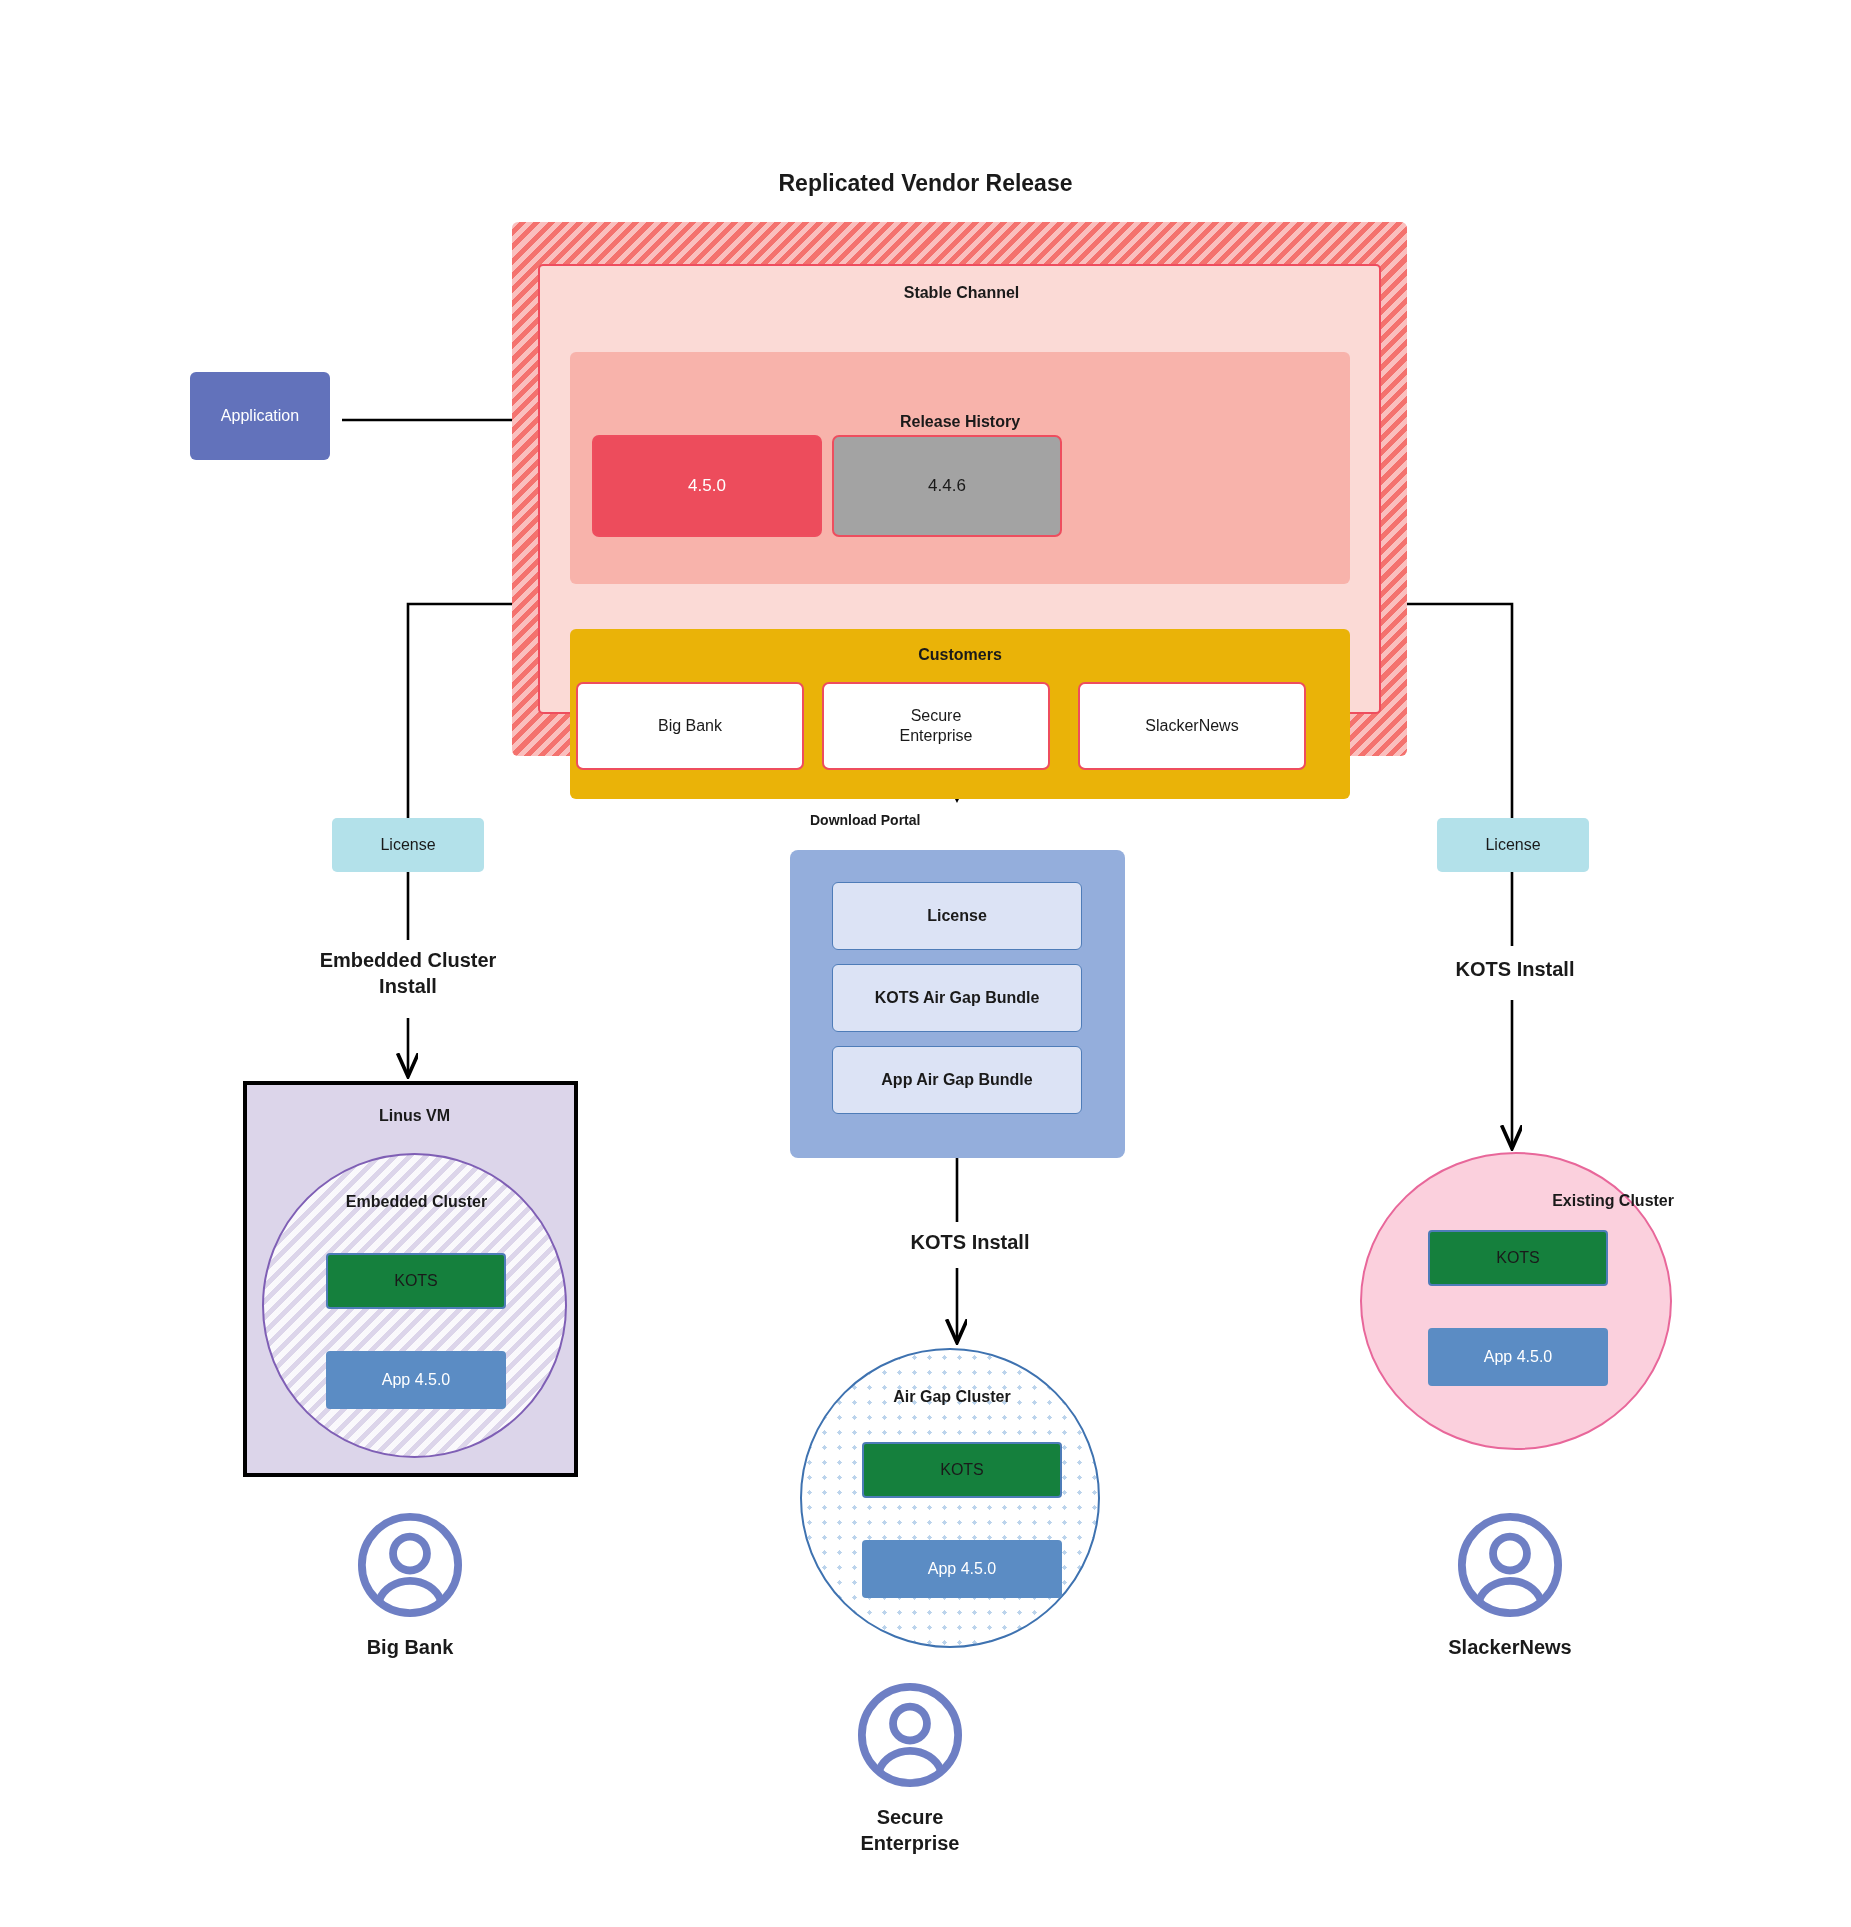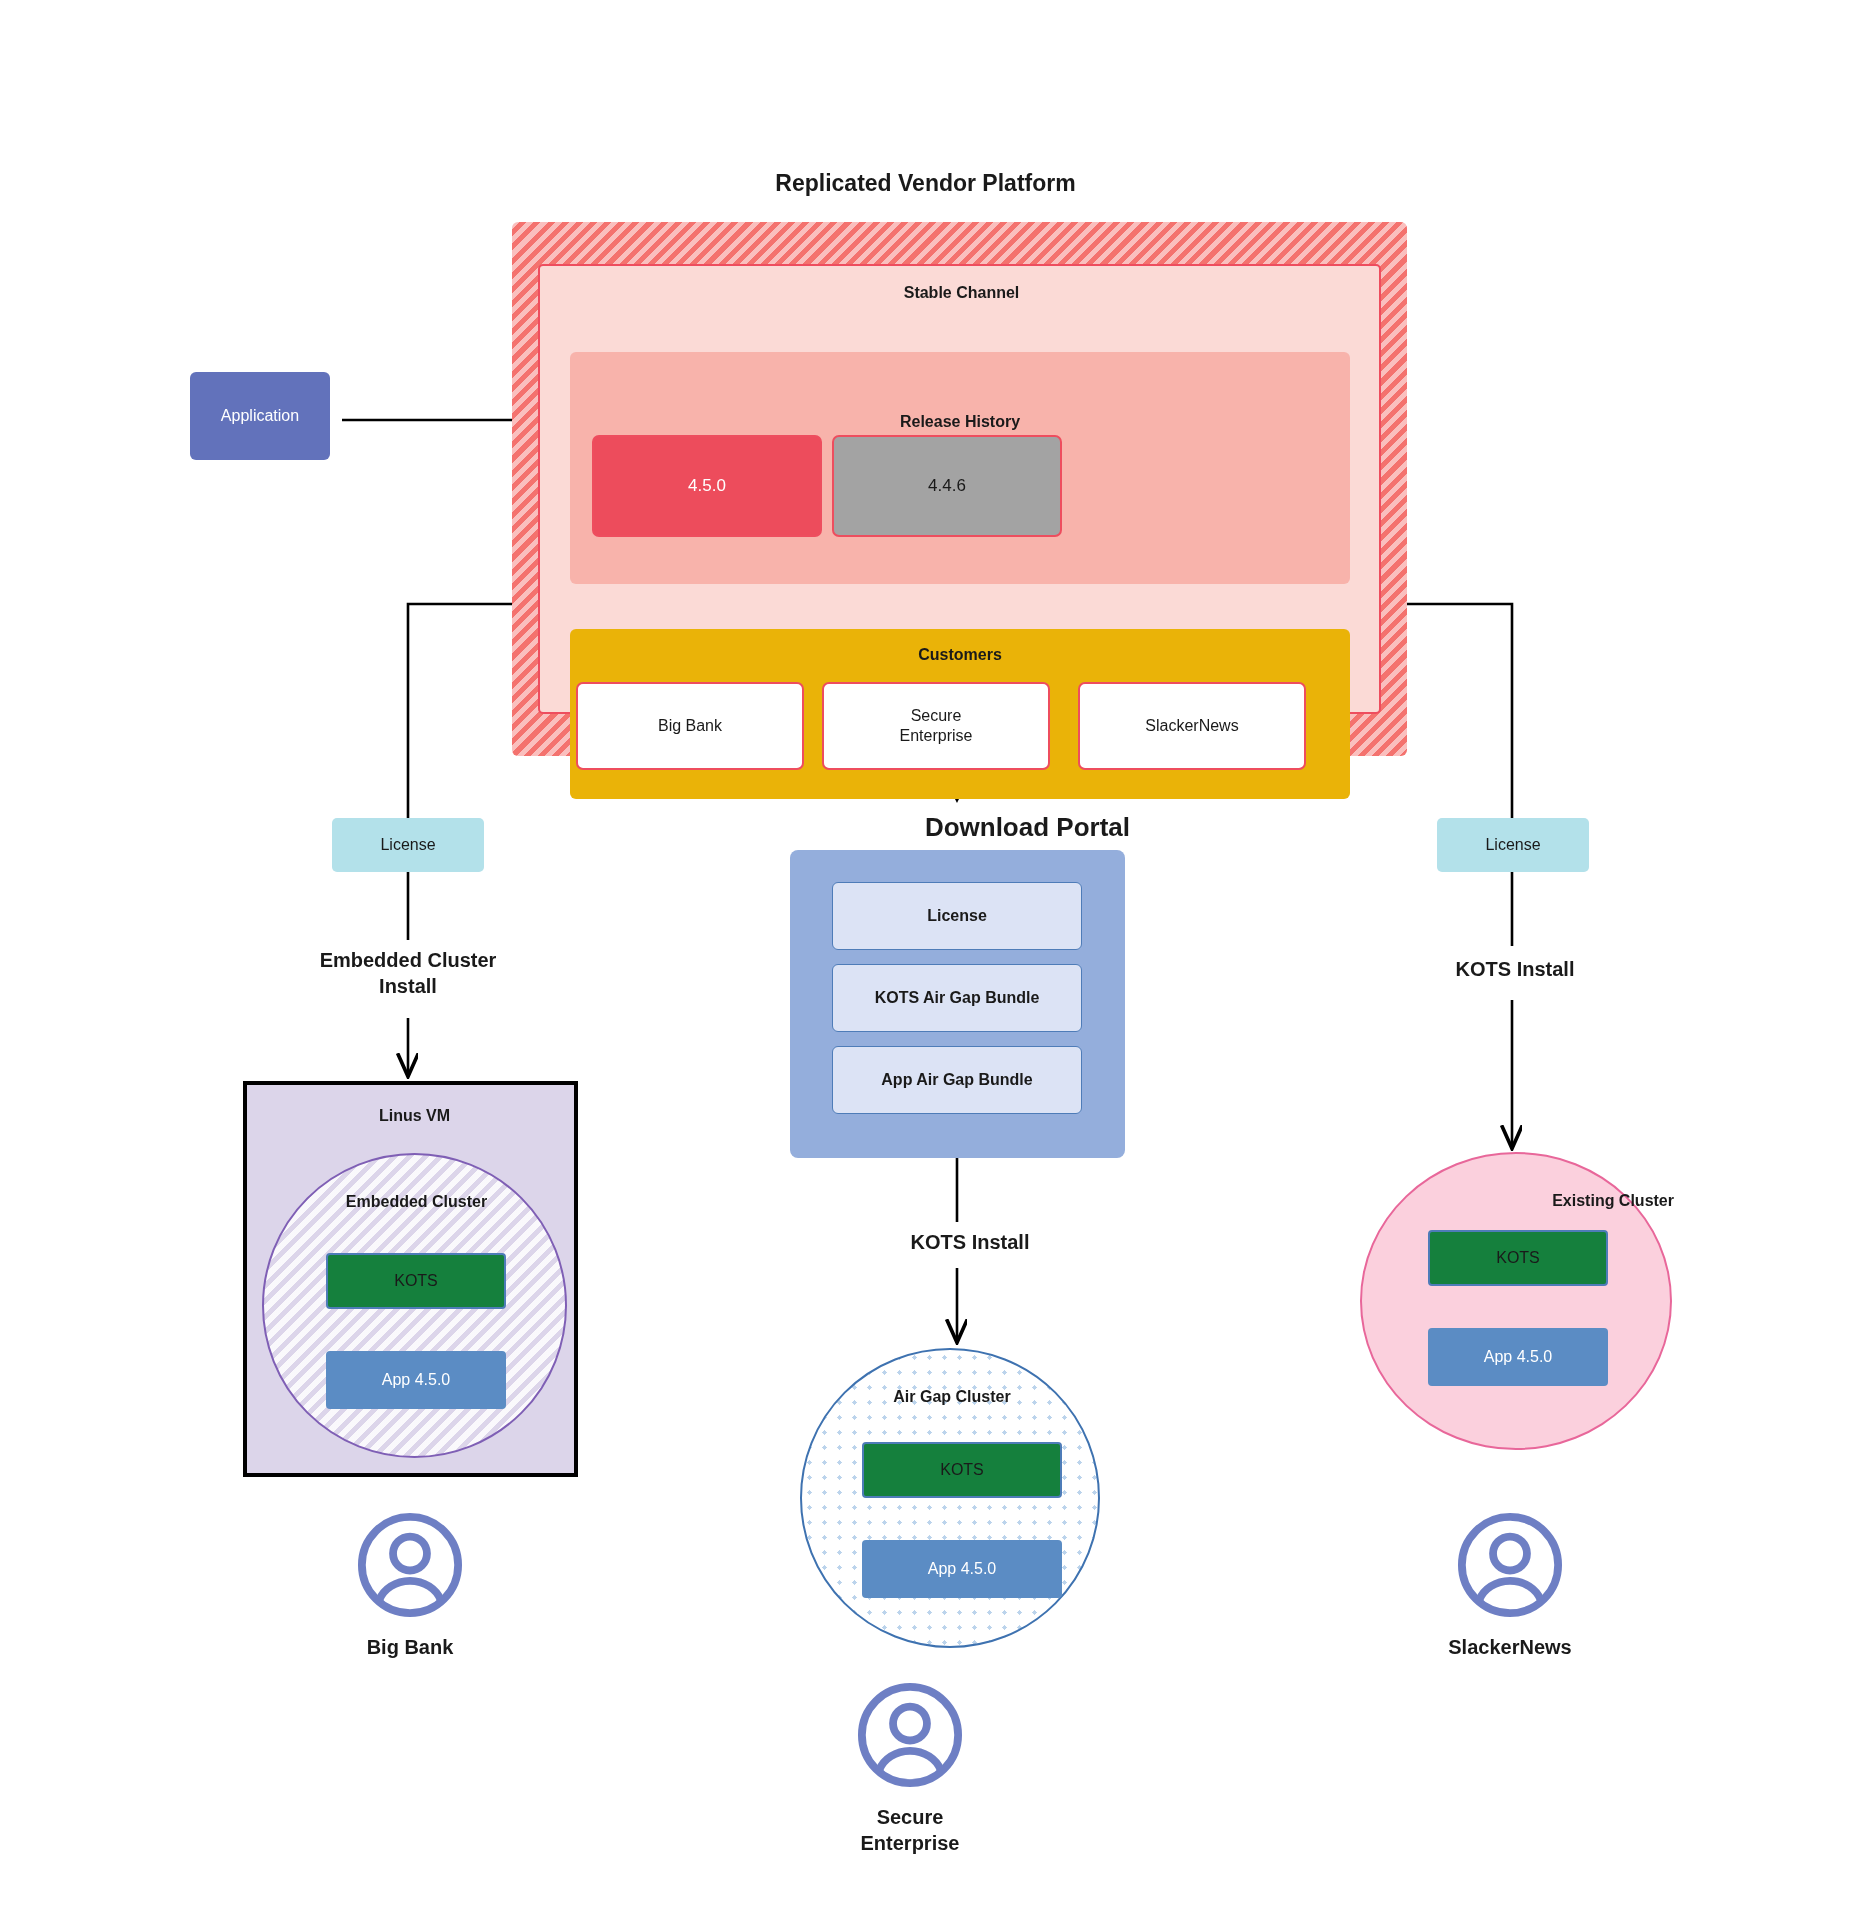--- a/index.html
+++ b/index.html
@@ -108,21 +108,21 @@
     font-size: 20px; font-weight: bold; color: #1a1a1a;
     text-align: center; line-height: 1.28;
   }
   #flow-label-embedded { left: 258px; top: 948px; width: 300px; }
   #flow-label-kots-right { left: 1380px; top: 957px; width: 270px; }
   #flow-label-kots-mid { left: 830px; top: 1230px; width: 280px; }
 
   
   #download-portal-title {
     left: 810px; top: 812px; width: 320px;
-    font-size: 26px; font-weight: bold; color: #1a1a1a; text-align: right;
+    font-size: 14px; font-weight: bold; color: #1a1a1a; text-align: left;
   }
   #download-portal {
     left: 790px; top: 850px; width: 335px; height: 308px;
     border-radius: 8px; background: #94AEDC;
   }
   .portal-item {
     left: 42px; width: 250px; height: 68px;
     border-radius: 6px; background: #DCE3F5; border: 1.5px solid #4E7CB8;
     color: #1a1a1a; font-size: 16px; font-weight: bold;
   }
@@ -241,21 +241,21 @@
 
     <path d="M1322,604 L1512,604 L1512,818" fill="none" stroke="#000" stroke-width="2.6"></path>
     <path d="M1512,872 L1512,946" fill="none" stroke="#000" stroke-width="2.6"></path>
     <path d="M1512,1000 L1512,1146" fill="none" stroke="#000" stroke-width="2.6" marker-end="url(#arrow)"></path>
 
     <path d="M408,1252 L408,1302" fill="none" stroke="#000" stroke-width="2.6" stroke-dasharray="8 7" marker-end="url(#arrow-open)"></path>
     <path d="M960,1500 L960,1550" fill="none" stroke="#000" stroke-width="2.6" stroke-dasharray="8 7" marker-end="url(#arrow-open)"></path>
     <path d="M1516,1288 L1516,1338" fill="none" stroke="#000" stroke-width="2.6" stroke-dasharray="8 7" marker-end="url(#arrow-open)"></path>
   </svg>
 
-  <div class="abs" id="diagram-title">Replicated Vendor Platform</div>
+  <div class="abs" id="diagram-title">Replicated Vendor Release</div>
 
   <div class="abs" id="vendor-platform">
 
     <div class="abs" id="stable-channel">
       <div class="abs" id="stable-channel-label">Stable Channel</div>
 
       <div class="abs" id="release-history">
         <div class="abs" id="release-history-label">Release History</div>
         <div class="abs release-chip label-center" id="release-chip-0">4.5.0</div>
         <div class="abs release-chip label-center" id="release-chip-1">4.4.6</div>

